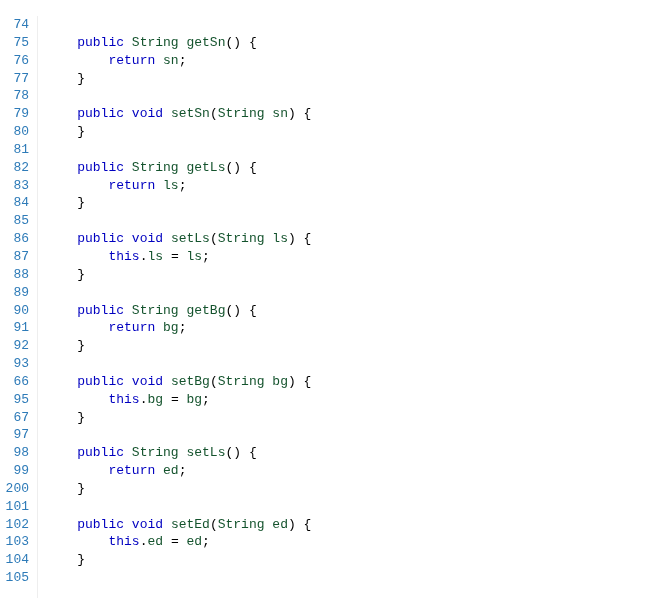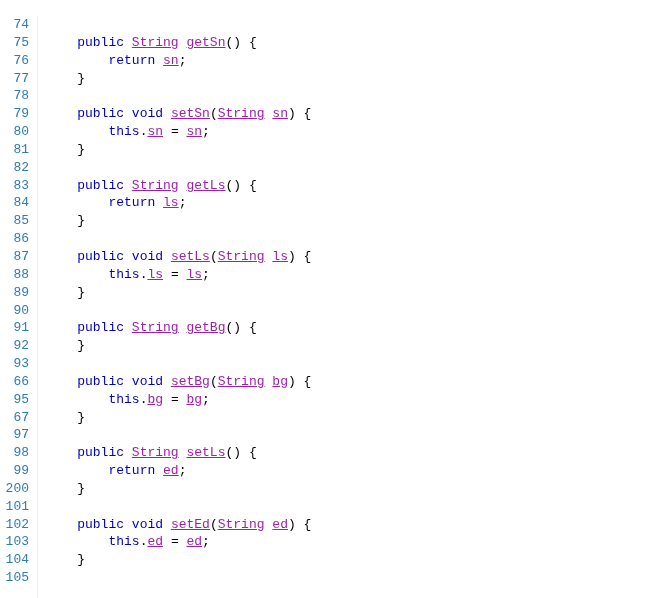--- a/index.html
+++ b/index.html
@@ -34,21 +34,21 @@
       flex: 1;
       padding-left: 8px;
       background: #ffffff;
     }
     .line {
       height: 17.85px;
       line-height: 17.85px;
       white-space: pre;
     }
     .kw { color: #0000c0; }
-    .ident { color: #a21caf; text-decoration: underline; }
+    .ident { color: #14532d; }
     .punct { color: #000000; }
     .watermark {
       position: absolute;
       bottom: 10px;
       right: 10px;
       display: flex;
       align-items: center;
       color: #ffffff;
       opacity: 0.7;
       font-family: sans-serif;
@@ -109,32 +109,32 @@
       <div class="line">104</div>
       <div class="line">105</div>
     </div>
   <div class="code-area" id="code">
       <div class="line"></div>
       <div class="line">    <span class="kw">public</span> <span class="ident">String</span> <span class="ident">getSn</span><span class="punct">()</span> <span class="punct">{</span></div>
       <div class="line">        <span class="kw">return</span> <span class="ident">sn</span><span class="punct">;</span></div>
       <div class="line">    <span class="punct">}</span></div>
       <div class="line"></div>
       <div class="line">    <span class="kw">public</span> <span class="kw">void</span> <span class="ident">setSn</span><span class="punct">(</span><span class="ident">String</span> <span class="ident">sn</span><span class="punct">)</span> <span class="punct">{</span></div>
-      <div class="line">        <span class="kw">this</span><span class="punct">.</span><span class="ident">sn</span> <span class="punct">=</span> <span class="ident">sn</span><span class="punct">;</span></div>
       <div class="line">    <span class="punct">}</span></div>
       <div class="line"></div>
       <div class="line">    <span class="kw">public</span> <span class="ident">String</span> <span class="ident">getLs</span><span class="punct">()</span> <span class="punct">{</span></div>
       <div class="line">        <span class="kw">return</span> <span class="ident">ls</span><span class="punct">;</span></div>
       <div class="line">    <span class="punct">}</span></div>
       <div class="line"></div>
       <div class="line">    <span class="kw">public</span> <span class="kw">void</span> <span class="ident">setLs</span><span class="punct">(</span><span class="ident">String</span> <span class="ident">ls</span><span class="punct">)</span> <span class="punct">{</span></div>
       <div class="line">        <span class="kw">this</span><span class="punct">.</span><span class="ident">ls</span> <span class="punct">=</span> <span class="ident">ls</span><span class="punct">;</span></div>
       <div class="line">    <span class="punct">}</span></div>
       <div class="line"></div>
       <div class="line">    <span class="kw">public</span> <span class="ident">String</span> <span class="ident">getBg</span><span class="punct">()</span> <span class="punct">{</span></div>
+      <div class="line">        <span class="kw">return</span> <span class="ident">bg</span><span class="punct">;</span></div>
       <div class="line">    <span class="punct">}</span></div>
       <div class="line"></div>
       <div class="line">    <span class="kw">public</span> <span class="kw">void</span> <span class="ident">setBg</span><span class="punct">(</span><span class="ident">String</span> <span class="ident">bg</span><span class="punct">)</span> <span class="punct">{</span></div>
       <div class="line">        <span class="kw">this</span><span class="punct">.</span><span class="ident">bg</span> <span class="punct">=</span> <span class="ident">bg</span><span class="punct">;</span></div>
       <div class="line">    <span class="punct">}</span></div>
       <div class="line"></div>
       <div class="line">    <span class="kw">public</span> <span class="ident">String</span> <span class="ident">setLs</span><span class="punct">()</span> <span class="punct">{</span></div>
       <div class="line">        <span class="kw">return</span> <span class="ident">ed</span><span class="punct">;</span></div>
       <div class="line">    <span class="punct">}</span></div>
       <div class="line"></div>

